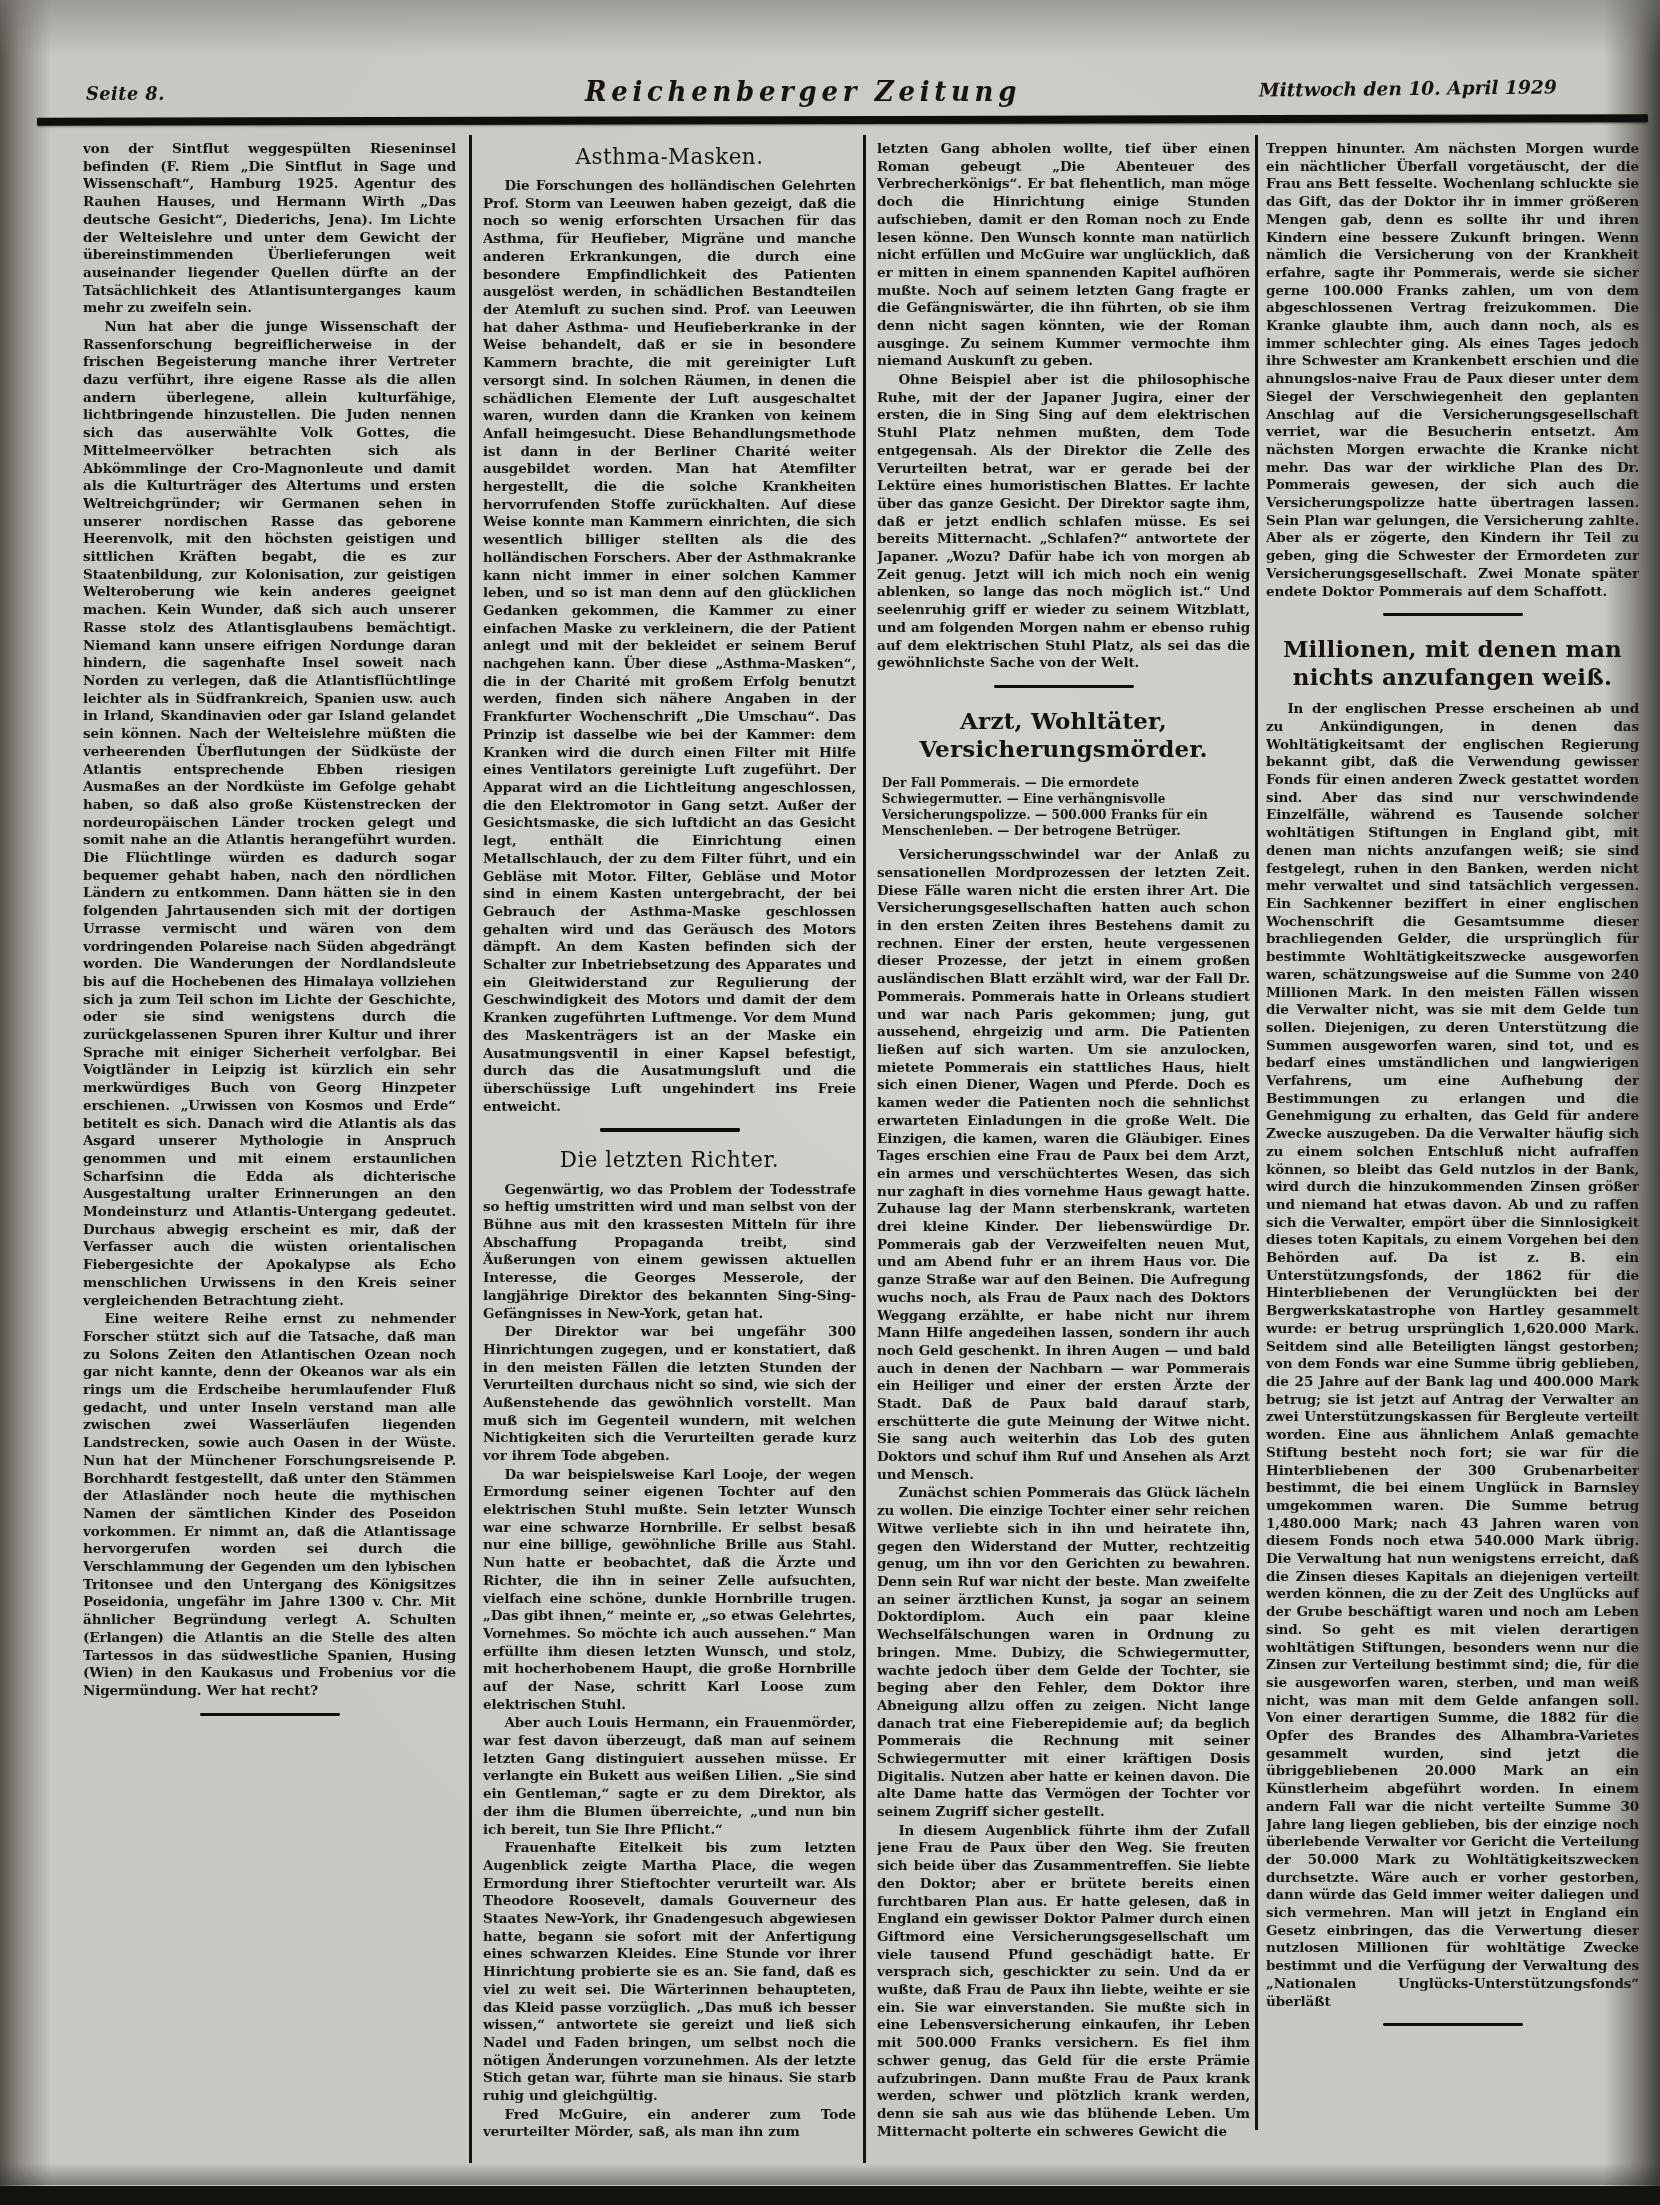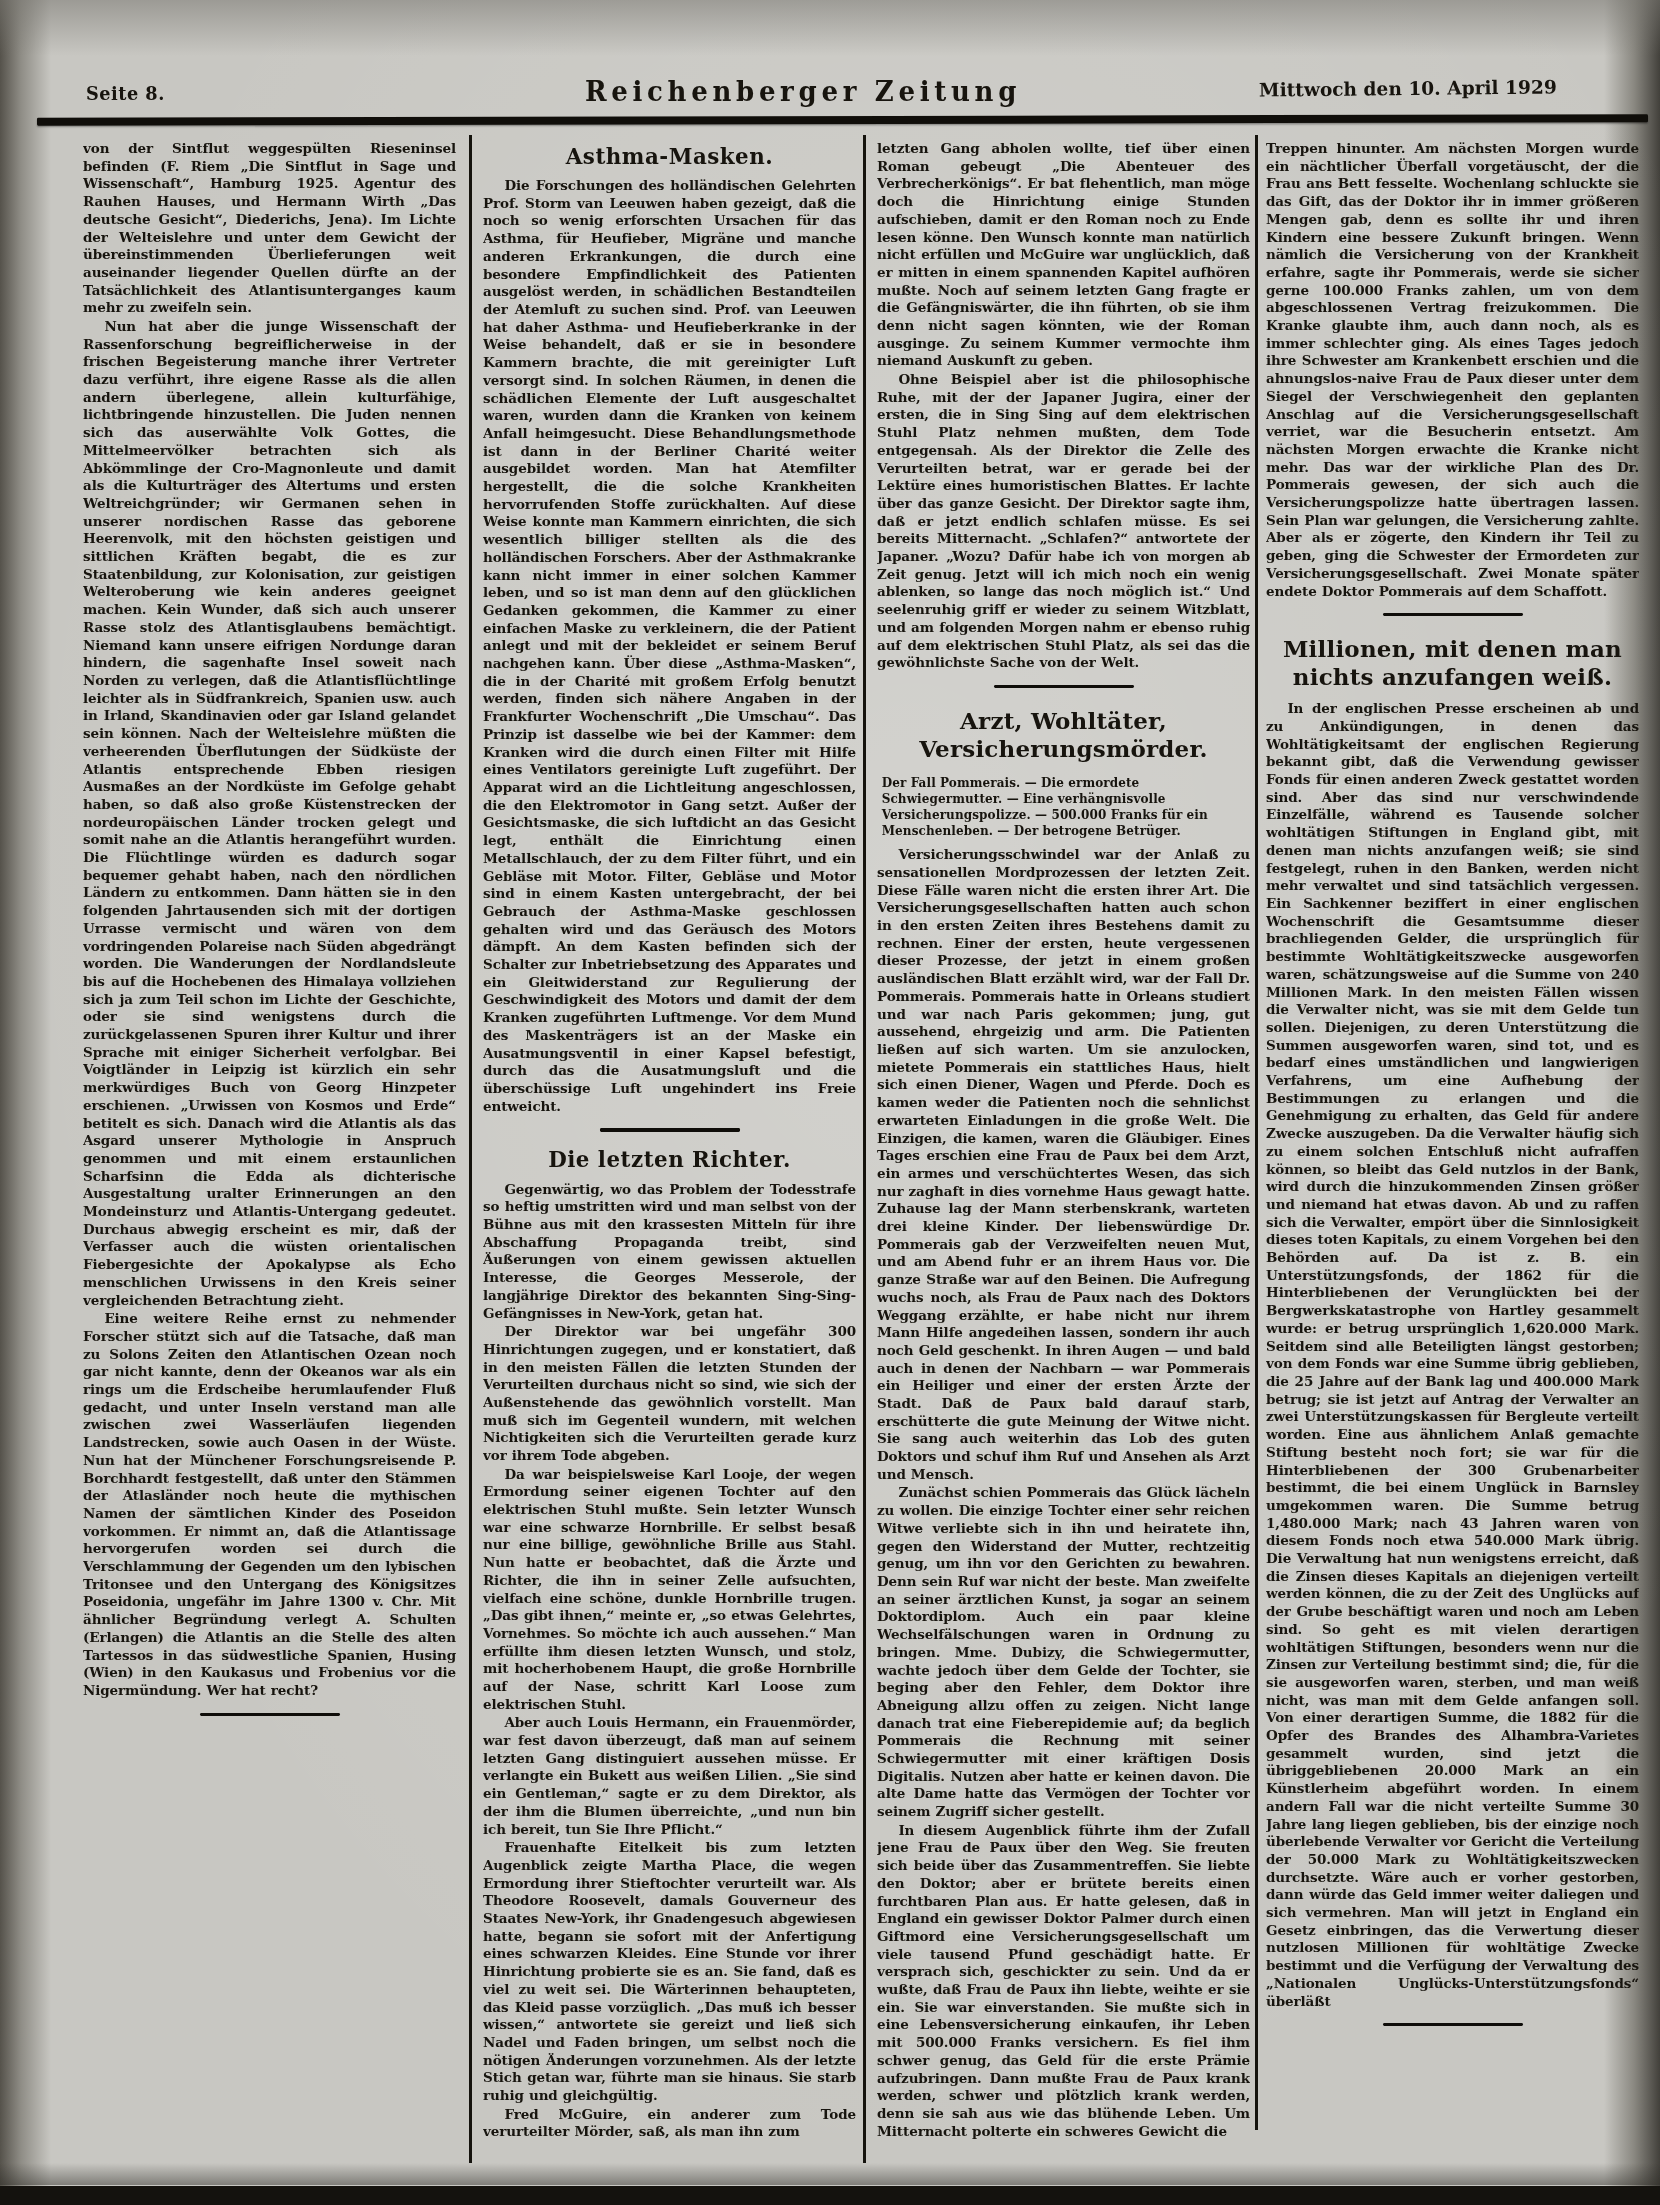--- a/index.html
+++ b/index.html
@@ -19,21 +19,21 @@
       linear-gradient(to right, #55524b 0px, #8f8d86 21px, var(--paper) 51px, var(--paper) 1604px, #8a8881 1634px, #3f3d38 1661px),
       var(--paper);
   }
   .scan-top{position:absolute;left:0;top:0;width:100%;height:56px;
     background:linear-gradient(to bottom, rgba(120,118,112,.55), rgba(120,118,112,0));}
   .scan-bottom{position:absolute;left:0;top:2186px;width:100%;height:19.6px;background:#14120e;}
   .scan-bottom2{position:absolute;left:0;top:2163px;width:100%;height:22.4px;
     background:linear-gradient(to bottom, rgba(40,38,33,0), rgba(40,38,33,.45));}
 
   
-  .header{position:absolute;left:0;top:70px;width:1606px;height:42px;color:var(--ink);}
+  .header{position:absolute;left:0;top:70px;width:1606px;height:42px;color:var(--ink);font-style:italic;}
   .page-num{position:absolute;left:86px;top:13px;font-size:17.7px;font-weight:bold;letter-spacing:0.5px;}
   .masthead{position:absolute;left:0;top:6.5px;width:100%;text-align:center;
     font-size:26px;font-weight:bold;letter-spacing:4.7px;transform:scaleY(1.05);}
   .issue-date{position:absolute;right:49px;top:8.4px;font-size:18.6px;font-weight:bold;transform:rotate(-0.6deg);}
   .head-rule{position:absolute;left:37px;top:116px;width:1611px;height:8px;background:#100e0a;
     box-shadow:0 1.4px 1.9px rgba(0,0,0,.35);border-radius:1.4px;transform:rotate(-0.12deg);}
 
   
   .cols{position:absolute;left:0;top:140px;width:1661px;height:2033px;}
   .col{position:absolute;top:0;height:2033px;width:373px;overflow:hidden;
@@ -43,21 +43,21 @@
   .vrule1{left:469px;} .vrule2{left:863px;} .vrule3{left:1255px;height:1995px;}
 
   .blk{flex:0 0 auto;}
   .p{
     font-size:13.5px;line-height:17.7px;font-weight:bold;text-align:justify;
     letter-spacing:-0.1px;word-spacing:0.5px;hyphens:auto;-webkit-hyphens:auto;
     text-indent:21.4px;margin:0 0 0.9px 0;
   }
   .p-first{text-indent:0;}
   .headline{
-    text-align:center;font-weight:bold;font-size:21.4px;line-height:24px;
+    text-align:center;font-weight:normal;font-size:21.4px;line-height:24px;
     margin:4.7px 0 8.4px 0;letter-spacing:0.5px;
   }
   .headline-lg{
     text-align:center;font-weight:bold;font-size:23px;line-height:28px;
     margin:6.5px 9.3px 9.3px 9.3px;letter-spacing:0.2px;
   }
   .subhead{
     font-weight:bold;font-size:12px;line-height:16px;text-align:left;
     margin:2.8px 4.7px 7.5px 4.7px;letter-spacing:0.1px;
   }

